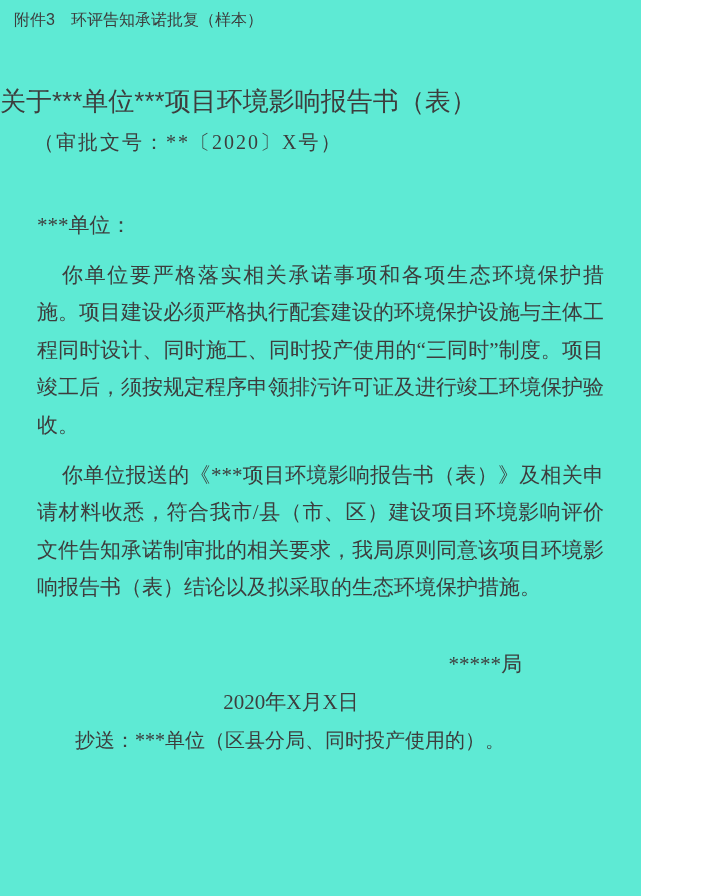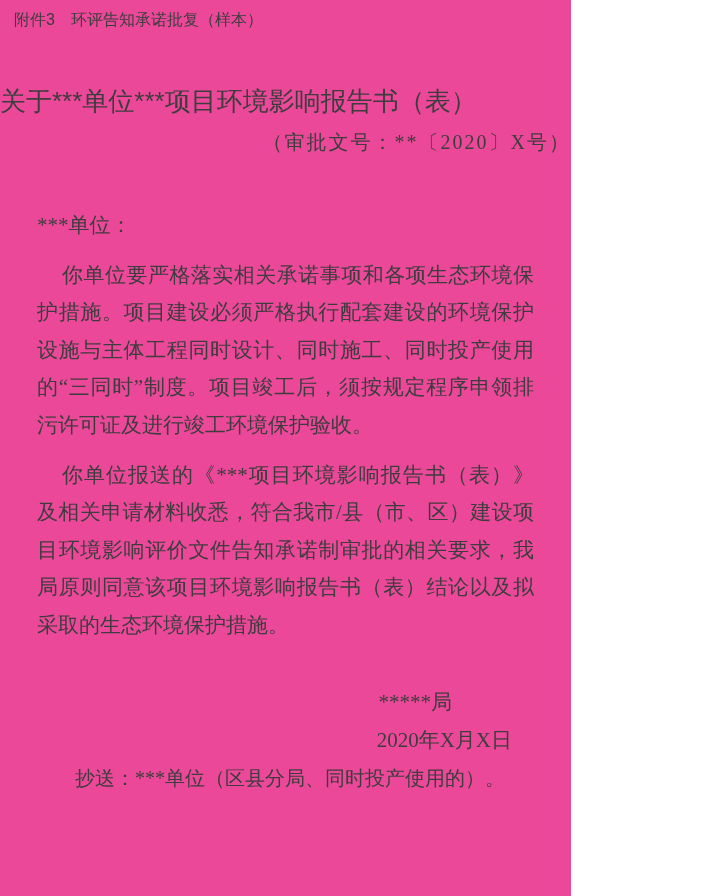--- a/index.html
+++ b/index.html
@@ -1,20 +1,20 @@
 <!DOCTYPE html>
 <html><head>
 <meta charset="utf-8">
 <style>
   html, body { margin: 0; padding: 0; }
   .page {
     position: relative;
-    width: 571px;
+    width: 641px;
     height: 896px;
-    background: #ec4899;
+    background: #5eead4;
     color: #3d3d3d;
     overflow: hidden;
   }
   .attachment {
     margin: 9px 0 0 14px;
     font-family: "Liberation Sans", sans-serif;
     font-size: 16px;
     line-height: 22px;
   }
   .title {
@@ -26,21 +26,21 @@
   }
   .subtitle {
     margin-top: 17px;
     text-align: center;
     font-family: "Liberation Sans", sans-serif;
     font-size: 18px;
     line-height: 22px;
   }
   .approval-no {
     margin-top: 14px;
-    text-align: right;
+    text-align: left;
     font-family: "Liberation Serif", serif;
     font-size: 20px;
     line-height: 26px;
     letter-spacing: 2px;
     margin-left: 34px;
   }
   .body-text {
     margin: 52px 25px 0 25px;
     font-family: "Liberation Serif", serif;
     font-size: 21px;
@@ -50,21 +50,21 @@
   }
   .body-text p { margin: 12px; text-indent: 25px; }
   .body-text .salutation { text-indent: 0; }
   .signoff {
     margin-top: 38px;
     font-family: "Liberation Serif", serif;
     font-size: 21px;
     line-height: 38px;
   }
   .signoff .authority { text-align: right; padding-right: 119px; }
-  .signoff .date      { text-align: right; padding-right: 59px; }
+  .signoff .date      { text-align: center; padding-right: 59px; }
   .doc-footer {
     margin-left: 75px;
     font-family: "Liberation Serif", serif;
     font-size: 20px;
     line-height: 38px;
   }
 </style>
 </head>
 <body>
 

